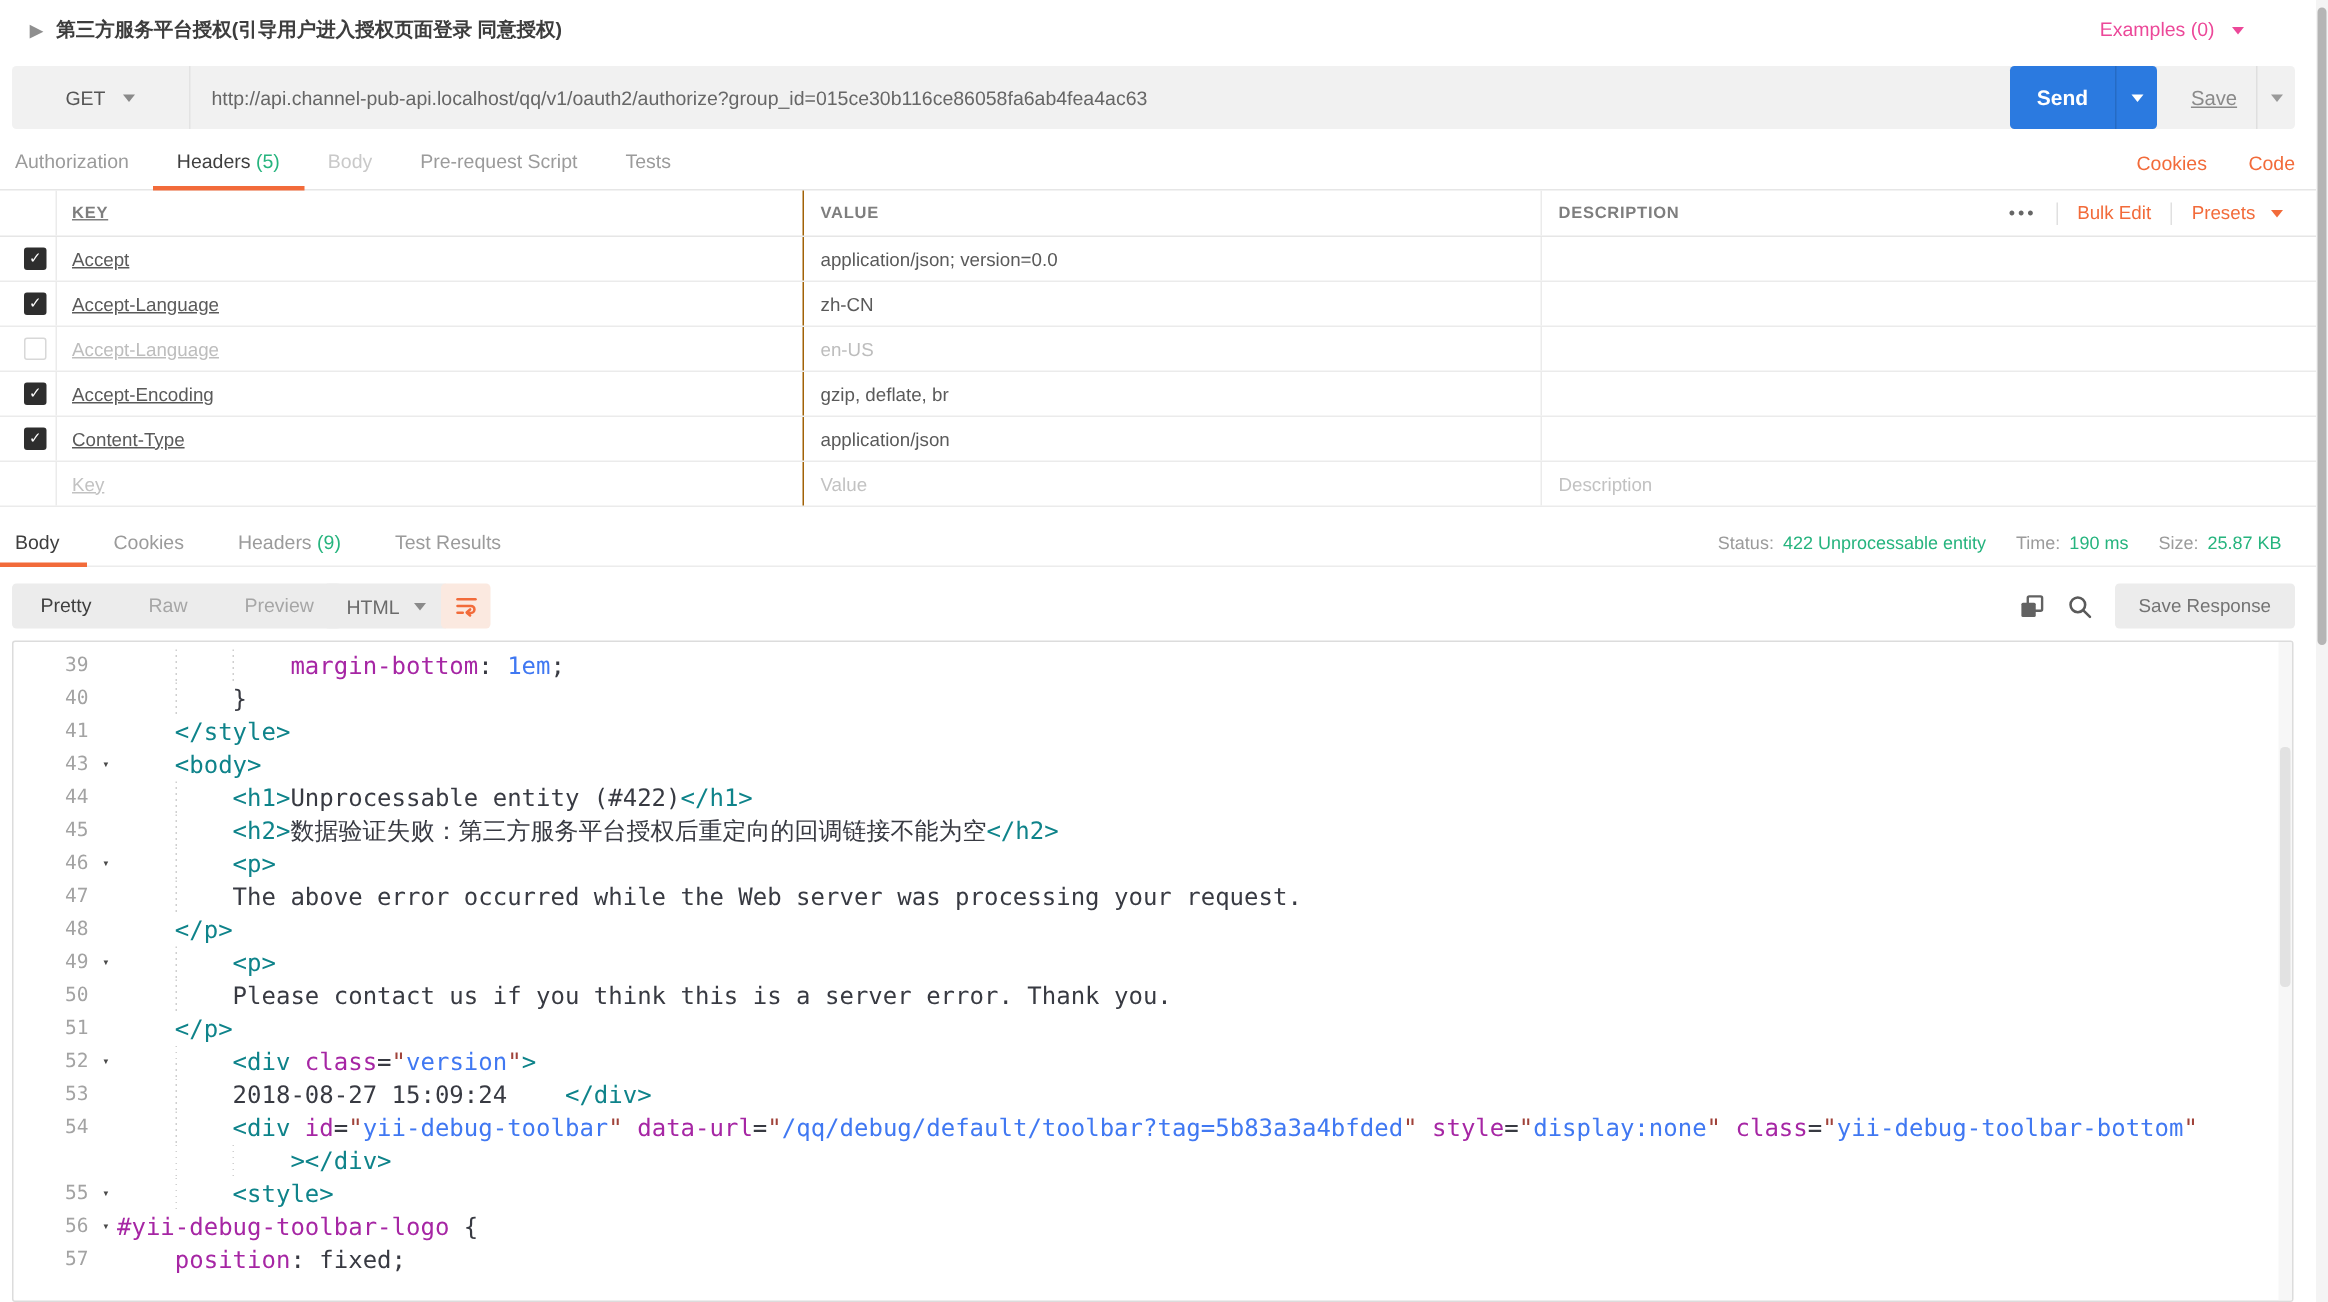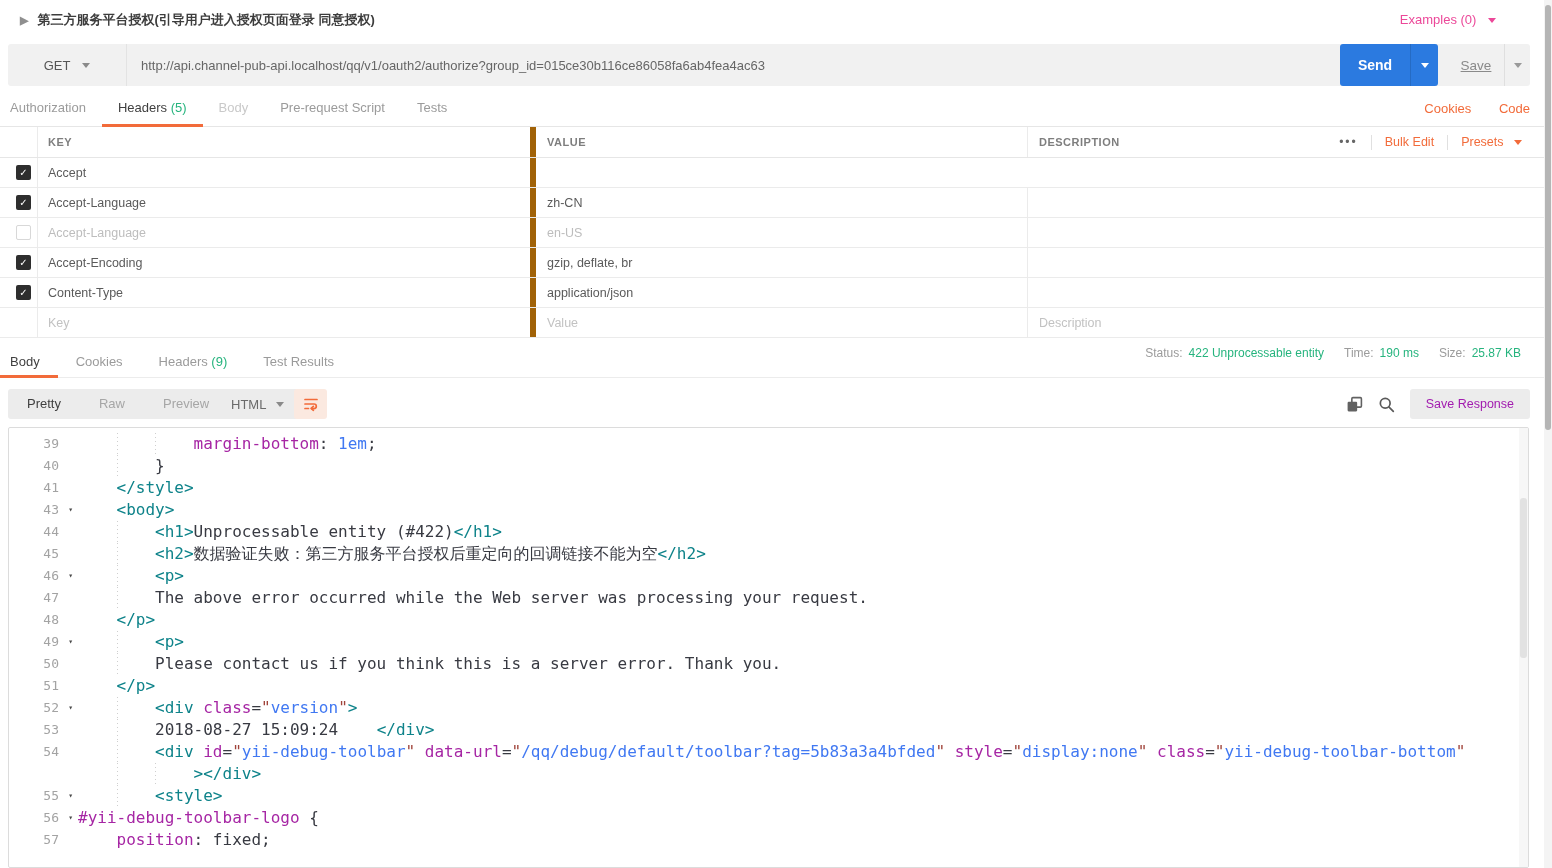--- a/index.html
+++ b/index.html
@@ -58,22 +58,22 @@
   #req-links { position:absolute; right:22px; top:0; line-height:37px; }
   #req-links span { color:#F26B3A; margin-left:24px; cursor:pointer; }
 
   
   #headers-table { position:absolute; top:127px; left:0; width:1552px; }
   .thead { height:31px; border-bottom:1px solid #e6e6e6; display:flex; align-items:stretch;
     position:relative; }
   .thead .col-label { font-size:11px; font-weight:bold; color:#7e7e7e; letter-spacing:0.5px;
     display:flex; align-items:center; }
   .c-cb { width:38px; flex:none; border-right:1px solid #ebebeb; display:flex; align-items:center; }
-  .c-key { width:498px; flex:none; border-right:6px solid #a16207; padding-left:10px;
-    display:flex; align-items:center; }
+  .c-key { width:498px; flex:none; border-right:1px solid #a16207; padding-left:10px;
+    display:flex; align-items:center;text-decoration:underline; }
   .c-val { width:492px; flex:none; border-right:1px solid #ebebeb; padding-left:11px;
     display:flex; align-items:center; }
   .c-desc { flex:1; padding-left:11px; display:flex; align-items:center; }
   #hdr-controls { position:absolute; right:30px; top:0; height:30px; display:flex;
     align-items:center; gap:13px; }
   #more-options { color:#666; font-size:12px; letter-spacing:2px; cursor:pointer; }
   .vsep { width:1px; height:15px; background:#e0e0e0; }
   .olink { color:#F26B3A; font-size:12.5px; cursor:pointer; }
   #presets-dd .caret-down { margin-left:7px; }
   .trow { height:30px; border-bottom:1px solid #ebebeb; display:flex; align-items:stretch;
@@ -88,41 +88,41 @@
   #response-bar { position:absolute; top:346px; left:0; width:1552px; height:32px;
     border-bottom:1px solid #ececec; }
   .resptab { display:inline-block; padding:0 18px; line-height:31px; font-size:13px;
     color:#9b9b9b; position:relative; cursor:pointer; }
   .resptab:first-child { padding:0 18px 0 10px; }
   .resptab.active { color:#3f3f3f; }
   .resptab .count { color:#26B47E; }
   .resptab.active::after { content:""; position:absolute; left:0; right:0; bottom:-1px; height:3px;
     background:#F26B3A; }
   #resp-metrics { position:absolute; right:31px; top:0; height:31px; display:flex;
-    gap:20px; font-size:12px; }
+    align-items:center; gap:20px; font-size:12px; }
   #resp-metrics .m-label { color:#9b9b9b; margin-right:6px; }
   #resp-metrics .m-value { color:#26B47E; }
 
   
   #response-toolbar { position:absolute; top:389px; left:0; width:1552px; height:31px; }
   #view-toggle { position:absolute; left:8px; top:0; height:30px; background:#ececec;
     border-radius:3px; display:flex; align-items:center; }
   .seg-item { padding:0 19px; line-height:30px; font-size:13px; color:#a6a6a6; cursor:pointer; }
   .seg-item.active { color:#3f3f3f; }
   #format-dd { position:absolute; left:216px; top:0; height:30px; background:#ececec;
     border-radius:3px; display:flex; align-items:center; gap:10px; padding:0 15px;
     color:#6b6b6b; cursor:pointer; }
   #format-dd .caret-down { color:#8a8a8a; }
   #wrap-btn { position:absolute; left:294px; top:0; width:33px; height:30px; background:#fbe9e0;
     border-radius:3px; display:flex; align-items:center; justify-content:center; cursor:pointer; }
   #toolbar-right { position:absolute; right:22px; top:0; height:30px; display:flex;
     align-items:center; gap:15px; }
   .icon-btn { display:flex; align-items:center; justify-content:center; cursor:pointer; }
   #save-response-btn { height:30px; padding:0 16px; background:#ececec; border-radius:3px;
-    color:#a21caf; font-size:12.5px; display:flex; align-items:center; cursor:pointer; }
+    color:#737373; font-size:12.5px; display:flex; align-items:center; cursor:pointer; }
 
   
   #code-area { position:absolute; left:8px; top:427px; width:1521px; height:441px;
     border:1px solid #dcdcdc; border-radius:2px; background:#fff; overflow:hidden;
     padding-top:5px; }
   .cline { display:flex; height:22px; }
   .gnum { width:66px; flex:none; text-align:right; padding-right:16px;
     font-family:"DejaVu Sans Mono",monospace; font-size:13px; line-height:22px;
     color:#a3a3a3; position:relative; }
   .fold { position:absolute; right:2px; top:0; font-size:8px; line-height:22px; color:#4a4a4a;
@@ -208,20 +208,21 @@
         <span class="caret-down"></span>
       </span>
     </div>
   </div>
   <div id="headers-table-body">
       <div class="trow">
         <div class="c-cb">
           <div class="cb on">✓</div>
         </div>
         <div class="c-key cell-text">Accept</div>
+        <div class="c-val cell-text">application/json; version=0.0</div>
         <div class="c-desc cell-text"></div>
       </div>
       <div class="trow">
         <div class="c-cb">
           <div class="cb on">✓</div>
         </div>
         <div class="c-key cell-text">Accept-Language</div>
         <div class="c-val cell-text">zh-CN</div>
         <div class="c-desc cell-text"></div>
       </div>

